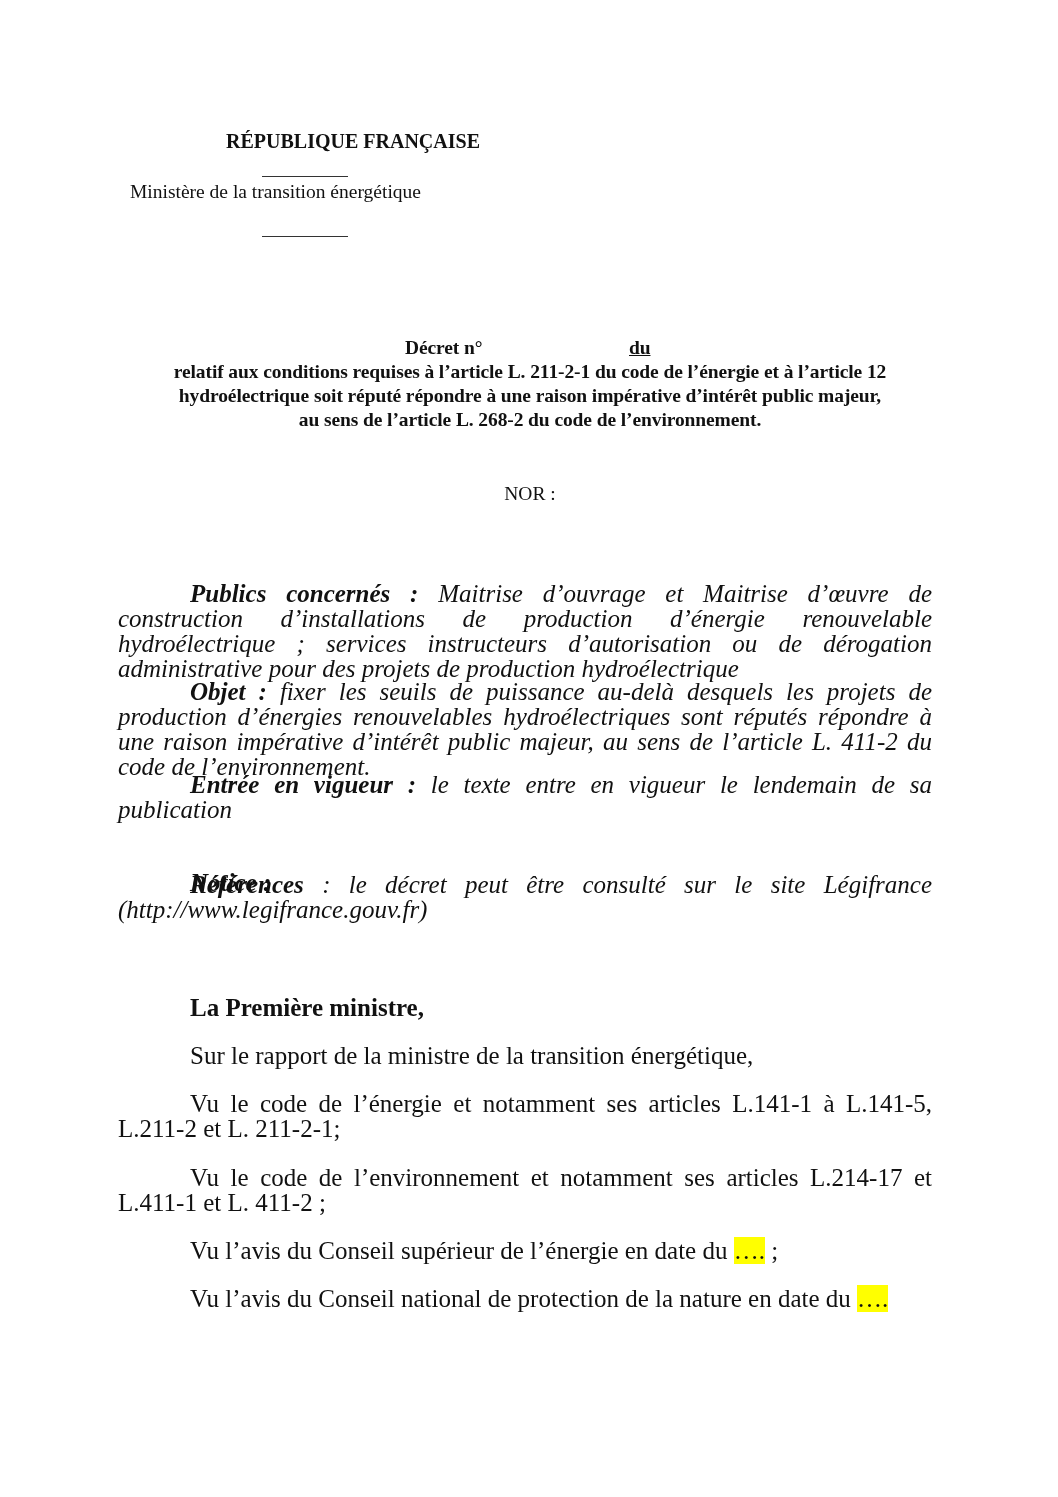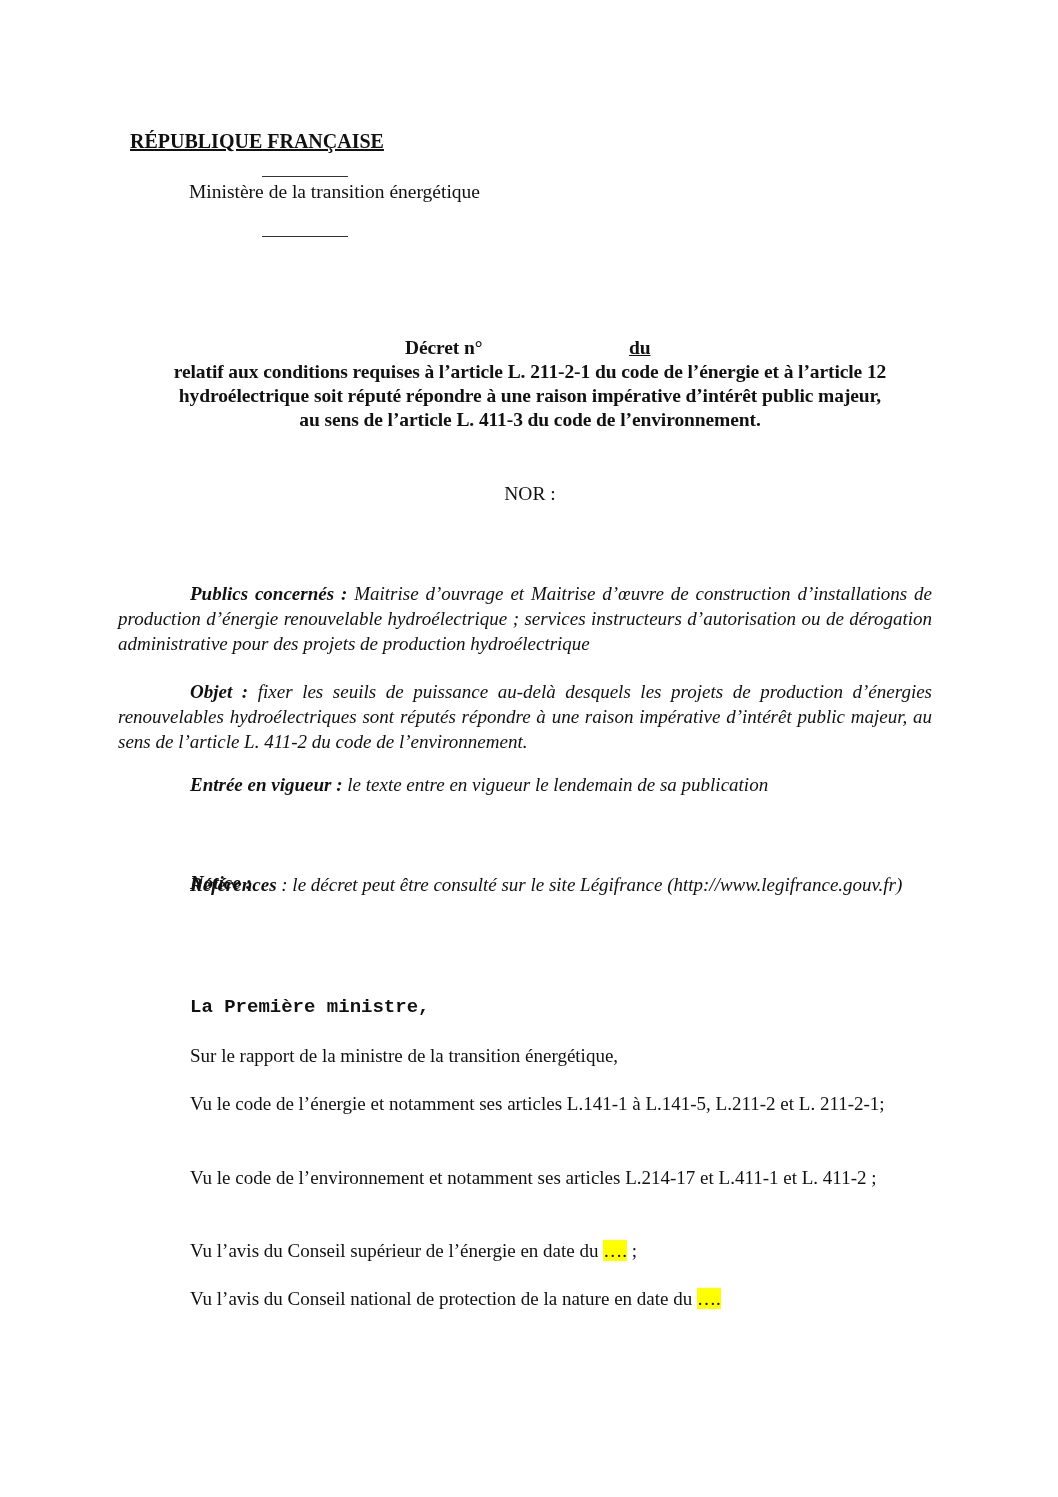--- a/index.html
+++ b/index.html
@@ -1,32 +1,32 @@
 <!DOCTYPE html>
 <html><head>
 <meta charset="utf-8">
 <style>
   html, body { margin: 0; padding: 0; background: #ffffff; }
   body {
     width: 1058px; height: 1497px; position: relative; overflow: hidden;
     font-family: "Liberation Serif", serif; color: #111;
   }
   .abs { position: absolute; }
-  .rf { left: 130px; width: 350px; top: 130px; font-weight: bold; font-size: 20px; text-align: left; text-decoration: underline; }
+  .rf { left: 130px; width: 350px; top: 130px; font-weight: bold; font-size: 20px; text-align: right; }
   .rule { height: 1px; background: #333; width: 86px; left: 262px; }
-  .ministry { left: 130px; width: 350px; top: 181px; font-size: 19.5px; text-align: right; }
+  .ministry { left: 130px; width: 350px; top: 181px; font-size: 19.5px; text-align: left; }
   .title-block {
     left: 120px; width: 820px; top: 336px; font-weight: bold; font-size: 19.5px;
     line-height: 24px; text-align: center; letter-spacing: -0.1px;
   }
   .decret-line { position: relative; height: 24px; }
   .decret-line span { position: absolute; top: 0; text-align: right; }
   .nor { left: 120px; width: 820px; top: 483px; font-size: 19.5px; text-align: center; }
   .para {
-    left: 118px; width: 814px; font-size: 19px; line-height: 25px; text-align: justify;
+    left: 118px; width: 814px; font-size: 25px; line-height: 25px; text-align: justify;
     text-indent: 72px;
   }
   .para i { font-style: italic; }
   .lbl { font-weight: bold; font-style: italic; }
   .hl { background: #ffff00; }
   .bold { font-weight: bold; }
 </style>
 </head>
 <body>
 
@@ -35,21 +35,21 @@
 <div class="abs ministry">Ministère de la transition énergétique</div>
 <div class="abs rule" style="top:236px;"></div>
 
 <div class="abs title-block">
   <div class="decret-line">
     <span style="left:285px;">Décret n°</span>
     <span style="left:509px;text-decoration:underline;">du</span>
   </div>
   <div>relatif aux conditions requises à l’article  L. 211-2-1 du code de l’énergie et à l’article 12</div>
   <div>hydroélectrique soit réputé répondre à une raison impérative d’intérêt public majeur,</div>
-  <div>au sens de l’article L. 411-3 du code de l’environnement.</div>
+  <div>au sens de l’article L. 268-2 du code de l’environnement.</div>
 </div>
 
 <div class="abs nor">NOR :</div>
 
 <div class="abs para" style="top:581px;">
   <span class="lbl">Publics concernés :</span><i>  Maitrise d’ouvrage et Maitrise d’œuvre de construction d’installations de production d’énergie renouvelable hydroélectrique ; services instructeurs d’autorisation ou de dérogation administrative pour des projets de production hydroélectrique</i>
 </div>
 
 <div class="abs para" style="top:679px;">
   <span class="lbl">Objet :</span><i> fixer les seuils de puissance au-delà desquels les projets de production d’énergies renouvelables hydroélectriques sont réputés répondre à une raison impérative d’intérêt public majeur, au sens de l’article L. 411-2 du code de l’environnement.</i>
@@ -60,21 +60,21 @@
 </div>
 
 <div class="abs para" style="top:822px;margin-top:48px;">
   <span class="lbl">Notice :</span>
 </div>
 
 <div class="abs para" style="top:872px;">
   <span class="lbl">Références</span><i> : le décret peut être consulté sur le site Légifrance (http://www.legifrance.gouv.fr)</i>
 </div>
 
-<div class="abs para" style="top:995px;font-family:Liberation Mono, monospace;">
+<div class="abs para" style="top:995px;">
   <span class="bold">La Première ministre,</span>
 </div>
 
 <div class="abs para" style="top:1043px;">Sur le rapport de la ministre de la transition énergétique,</div>
 
 <div class="abs para" style="top:1091px;">Vu le code de l’énergie et notamment ses articles L.141-1 à L.141-5, L.211-2 et L. 211-2-1;</div>
 
 <div class="abs para" style="top:1165px;">Vu le code de l’environnement et notamment ses articles L.214-17 et L.411-1 et L. 411-2 ;</div>
 
 <div class="abs para" style="top:1238px;">

